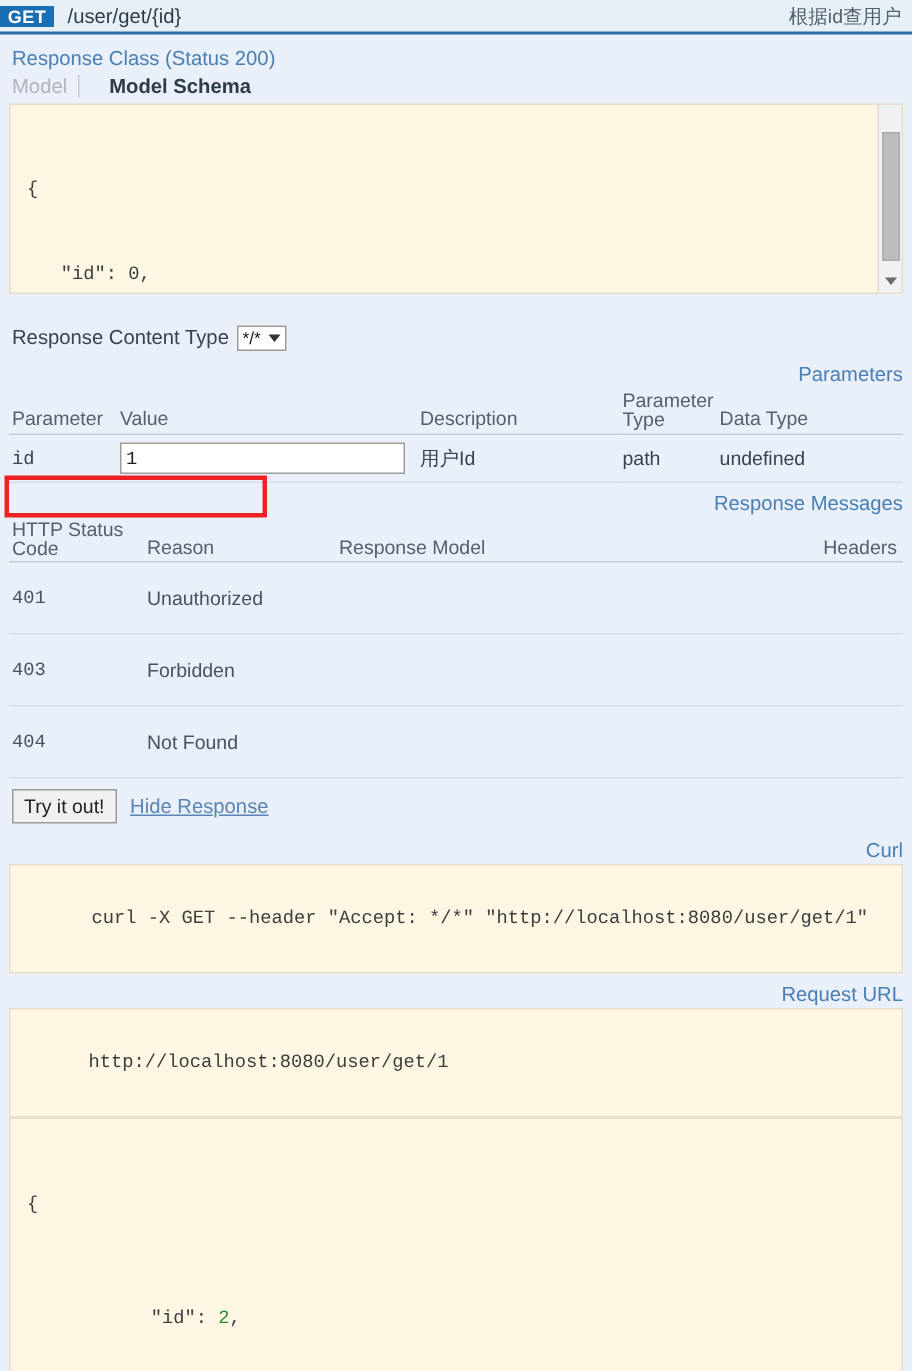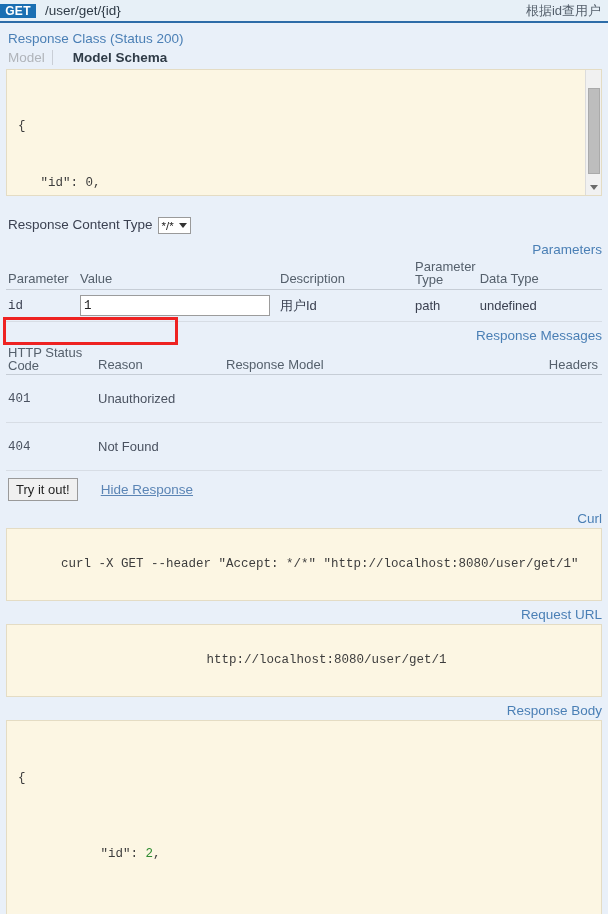--- a/index.html
+++ b/index.html
@@ -187,21 +187,21 @@
   .col-reason { width: 128px; }
   .col-model  { width: 230px; }
   td.mono-num { font-family: "Liberation Mono", monospace; font-size: 12.5px; }
   table.msgs td { padding: 16px 2px; color: #4a5260; }
   table.msgs th { padding-bottom: 2px; }
   table.msgs th.headers-col { text-align: right; padding-right: 4px; }
 
   
   .actions {
     display: flex; align-items: center;
-    gap: 23px;
+    gap: 9px;
     padding: 7px 0 4px 2px;
   }
   .btn-try {
     background: #f0f0f0;
     border: 1px solid #9a9a9a;
     font-family: "Liberation Sans", sans-serif;
     font-size: 13px;
     color: #1f1f1f;
     padding: 3px 7px;
     cursor: pointer;
@@ -309,44 +309,49 @@
         </tr>
       </thead>
       <tbody>
         <tr>
           <td class="mono-num">401</td>
           <td>Unauthorized</td>
           <td></td>
           <td></td>
         </tr>
         <tr>
+          <td class="mono-num">403</td>
+          <td>Forbidden</td>
+          <td></td>
+          <td></td>
+        </tr>
+        <tr>
           <td class="mono-num">404</td>
           <td>Not Found</td>
           <td></td>
           <td></td>
         </tr>
       </tbody>
     </table>
 
     <div class="actions">
       <button class="btn-try">Try it out!</button>
       <span class="link">Hide Response</span>
     </div>
 
     <div class="section-title tight">Curl</div>
     <div class="code-box" style="padding:7px 9px;white-space:pre-wrap;word-break:break-all;">
       <span>curl -X GET --header "Accept: */*" "http://localhost:8080/user/get/1"</span>
     </div>
 
     <div class="section-title tight">Request URL</div>
-    <div class="code-box" style="padding:7px 21px;white-space:pre-wrap;word-break:break-all;text-align:center;">
+    <div class="code-box" style="padding:7px 7px;white-space:pre-wrap;word-break:break-all;">
       <span>http://localhost:8080/user/get/1</span>
     </div>
 
-    <div class="section-title tight">Response Body</div>
     <div class="code-box" style="padding:10px 11px;">
       <div class="code-line">{</div>
       <div class="code-line">
         <span>   "id": </span><span class="tok-num">2</span><span>,</span>
       </div>
       <div class="code-line">
         
       </div>
       
       

